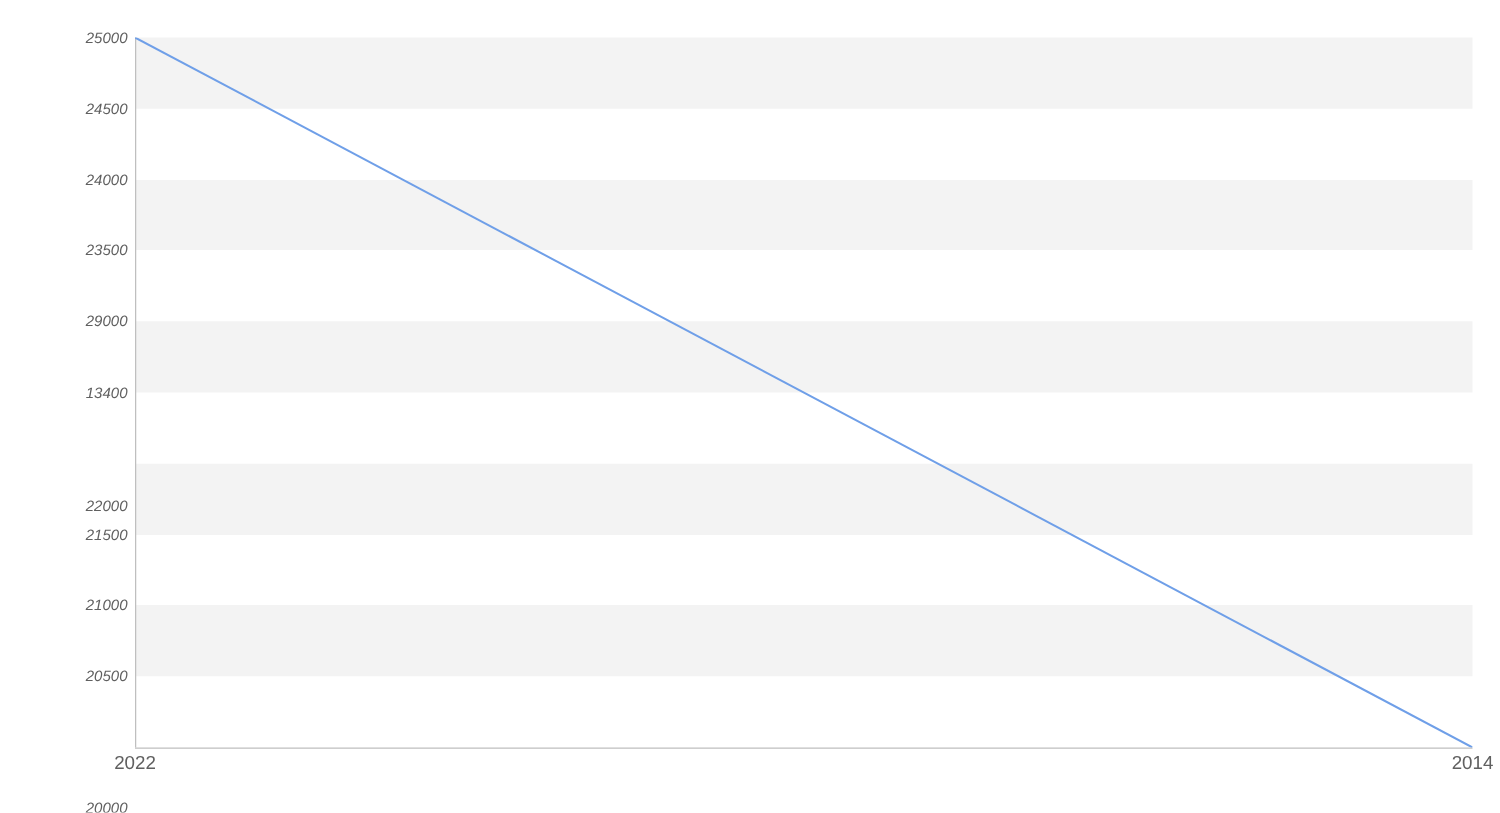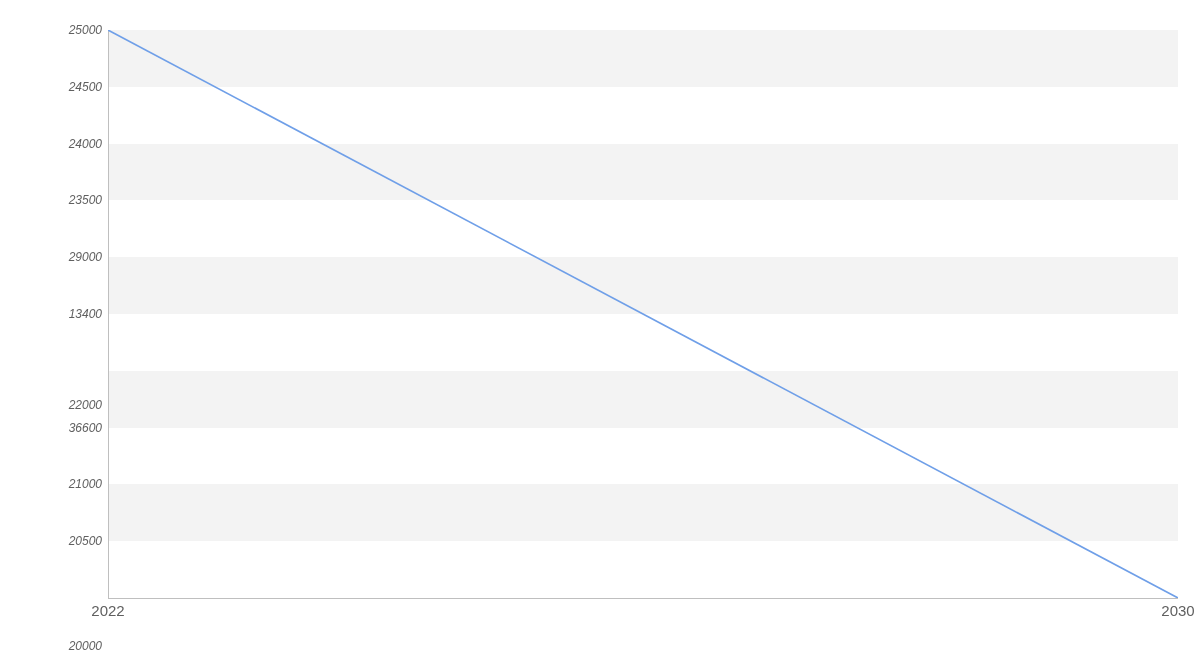--- a/index.html
+++ b/index.html
@@ -75,27 +75,27 @@
       <div class="grid-band" style="top: 454.4px; height: 56.8px;"></div>
       <div class="grid-band" style="top: 340.8px; height: 56.8px;"></div>
       <div class="grid-band" style="top: 227.2px; height: 56.8px;"></div>
       <div class="grid-band" style="top: 113.6px; height: 56.8px;"></div>
       <div class="grid-band" style="top: 0px; height: 56.8px;"></div>
       <div class="axis-line" style="left: 0px; top: 0px; width: 1px; height: 568px;"></div>
       <div class="axis-line" style="left: 0px; top: 568px; width: 1070px; height: 1px;"></div>
       <div class="y-tick-label" style="top: 568px; margin-top: 48px;">20000</div>
       <div class="y-tick-label" style="top: 511.2px;">20500</div>
       <div class="y-tick-label" style="top: 454.4px;">21000</div>
-      <div class="y-tick-label" style="top: 397.6px;">36600</div>
+      <div class="y-tick-label" style="top: 397.6px;">21500</div>
       <div class="y-tick-label" style="top: 340.8px; margin-top: 34px;">22000</div>
       <div class="y-tick-label" style="top: 284px;">13400</div>
       <div class="y-tick-label" style="top: 227.2px;">29000</div>
       <div class="y-tick-label" style="top: 170.4px;">23500</div>
       <div class="y-tick-label" style="top: 113.6px; text-align: center;">24000</div>
       <div class="y-tick-label" style="top: 56.8px;">24500</div>
       <div class="y-tick-label" style="top: 0px;">25000</div>
       <div class="x-tick-label" style="left: 0px;">2022</div>
-      <div class="x-tick-label" style="left: 1070px;">2030</div>
+      <div class="x-tick-label" style="left: 1070px;">2014</div>
       <svg class="line-layer" width="1070" height="568">
         <polyline points="0,0 1070,568" fill="none" stroke="#6f9fe8" stroke-width="1.6"></polyline>
       </svg>
     </div>
 </div>
 
 </body></html>

